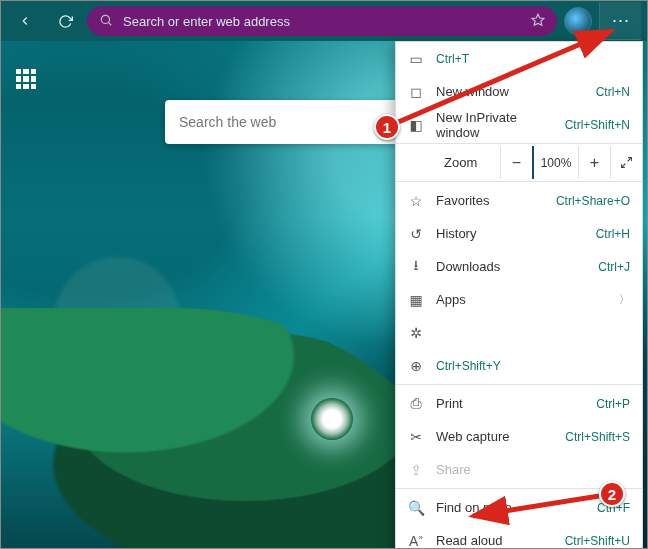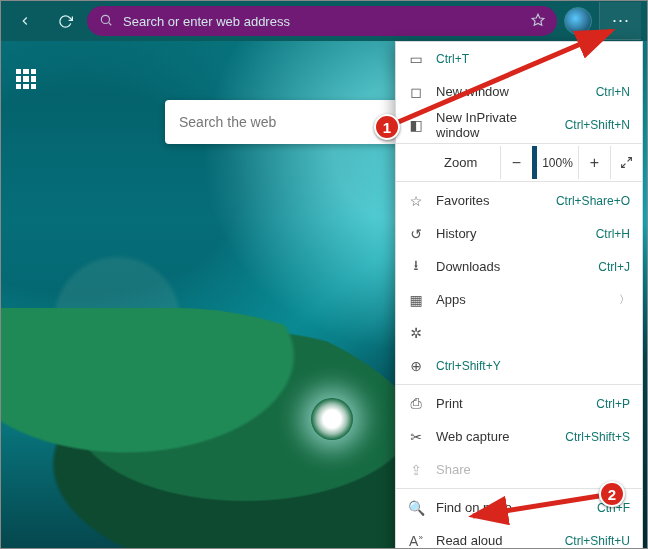--- a/index.html
+++ b/index.html
@@ -118,21 +118,21 @@
   .menu .row .sc  { color:#0f766e; font-size:12px; }
   .menu .sep { height:1px; background:#e2e2e2; margin:2px 0; }
   .menu .zoom-row { justify-content: space-between; margin-left: 8px; }
   .menu .zoom-row .zoom-controls { display:flex; align-items:center; gap:0; }
   .menu .zoom-btn {
     width:32px;height:33px;display:flex;align-items:center;justify-content:center;
     border-left:1px solid #e2e2e2; font-size:16px; color:#444;
   }
   .menu .zoom-val {
     width:46px;height:33px;display:flex;align-items:center;justify-content:center;font-size:12px;
-    border-left:5px solid #0c4a6e;
+    border-left:2px solid #0c4a6e;
   }
   .menu .row.disabled .lbl,
   .menu .row.disabled .ic { color:#b6b6b6; }
   .menu .chev { color:#777; font-size:11px; }
 
   
   .callout {
     position:absolute;
     width:26px;height:26px;border-radius:50%;
     background:#d8261c; color:#fff;

